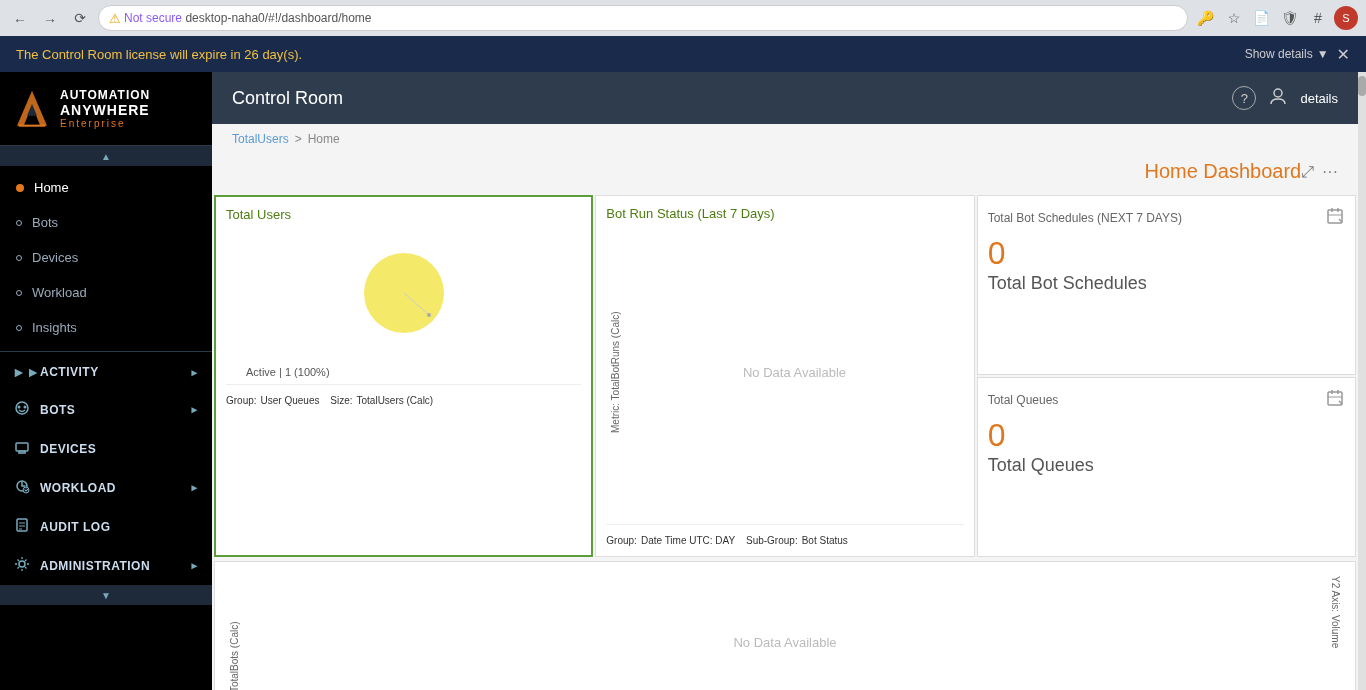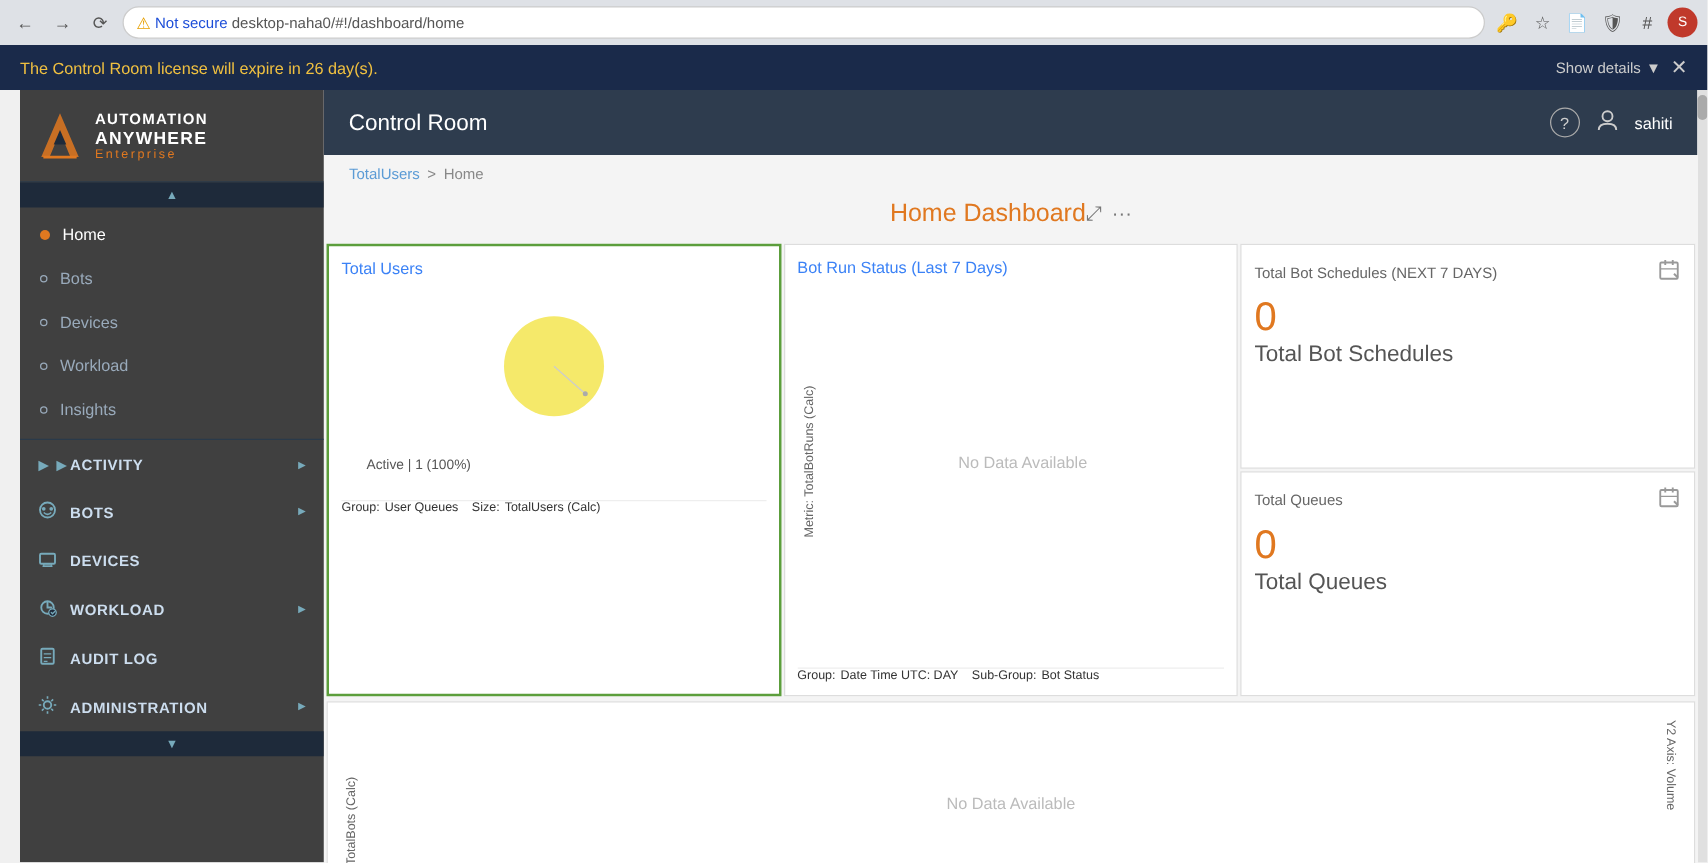--- a/index.html
+++ b/index.html
@@ -11,21 +11,21 @@
       background: #dee1e6;
       display: flex;
       align-items: center;
       padding: 0 8px;
       gap: 6px;
       flex-shrink: 0;
     }
     .nav-btn { width: 24px; height: 24px; border: none; background: none; cursor: pointer; color: #555; font-size: 14px; display: flex; align-items: center; justify-content: center; border-radius: 50%; }
     .reload-btn { width: 24px; height: 24px; border: none; background: none; cursor: pointer; color: #555; font-size: 14px; display: flex; align-items: center; justify-content: center; border-radius: 50%; }
     .warning-icon { color: #e8a000; font-size: 13px; }
-    .not-secure { color: #1d4ed8; font-size: 12px; }
+    .not-secure { color: #8b5cf6; font-size: 12px; }
     .address-bar { flex: 1; height: 26px; background: white; border-radius: 13px; display: flex; align-items: center; padding: 0 10px; font-size: 12px; color: #555; border: 1px solid #ccc; }
     .browser-icons { display: flex; gap: 4px; align-items: center; }
     .browser-icon { width: 24px; height: 24px; display: flex; align-items: center; justify-content: center; font-size: 14px; color: #555; cursor: pointer; border-radius: 50%; }
     .profile-circle { width: 24px; height: 24px; border-radius: 50%; background: #c0392b; overflow: hidden; display: flex; align-items: center; justify-content: center; }
 
     
     .license-banner {
       height: 36px;
       background: #1a2a4a;
       color: #f0c040;
@@ -38,27 +38,26 @@
     }
     .banner-right { display: flex; align-items: center; gap: 8px; color: #ccc; font-size: 12px; }
     .show-details { color: #ccc; cursor: pointer; display: flex; align-items: flex-end; gap: 4px; }
     .close-banner { color: #ccc; cursor: pointer; font-size: 16px; }
 
     
     .app { display: flex; flex: 1; overflow: hidden; }
 
     
     .sidebar {
-      width: 243px;
-      background: #404040;
+      width: 212px;
+      background: #000000;
       display: flex;
       flex-direction: column;
       flex-shrink: 0;
       overflow-y: auto;
-      margin-left: 16px;
     }
     .logo-area {
       padding: 16px 12px;
       display: flex;
       align-items: center;
       gap: 8px;
       border-bottom: 1px solid #2a3a4a;
     }
     .logo-icon { width: 40px; height: 40px; flex-shrink: 0; }
     .logo-text { display: flex; flex-direction: column; }
@@ -136,40 +135,40 @@
       gap: 6px;
       flex-shrink: 0;
     }
     .breadcrumb a { color: #5b9bd5; text-decoration: none; }
 
     
     .dashboard-header {
       padding: 6px 20px 10px;
       display: flex;
       align-items: center;
-      justify-content: center;
+      justify-content: flex-end;
       background: #f4f4f4;
       flex-shrink: 0;
     }
     .dashboard-title { font-size: 20px; color: #e07820; font-weight: 400; }
     .dashboard-actions { display: flex; gap: 8px; align-items: center; color: #777; }
     .dash-icon { cursor: pointer; font-size: 16px; }
 
     .widget {
       background: white;
       border: 1px solid #ddd;
       padding: 10px;
       position: relative;
       min-height: 180px;
     }
     .widget.highlighted { border: 2px solid #5c9e3c; }
-    .widget-title { font-size: 13px; color: #3b82f6; font-weight: 500; margin-bottom: 6px; }
+    .widget-title { font-size: 13px; color: #4d7c0f; font-weight: 500; margin-bottom: 6px; }
     .pie-container { display: flex; align-items: center; justify-content: center; height: 130px; position: relative; }
     .active-label { font-size: 11px; color: #555; margin-top: 8px; text-align: left; padding-left: 20px; }
-    .widget-footer { font-size: 10px; color: #777; border-top: 1px solid #eee; padding-top: 0; margin-top: 22px; display: flex; gap: 4px; flex-wrap: wrap; }
+    .widget-footer { font-size: 10px; color: #777; border-top: 1px solid #eee; padding-top: 10px; margin-top: 6px; display: flex; gap: 4px; flex-wrap: wrap; }
     .widget-footer span { color: #333; font-weight: 500; }
     .y-label { writing-mode: vertical-rl; text-orientation: mixed; transform: rotate(180deg); font-size: 10px; color: #666; display: flex; align-items: center; justify-content: center; padding: 4px; white-space: nowrap; }
     .chart-inner { flex: 1; display: flex; align-items: center; justify-content: center; color: #bbb; font-size: 13px; }
     .schedule-count { font-size: 32px; color: #e07820; font-weight: 300; line-height: 1; }
     .schedule-label { font-size: 18px; color: #555; font-weight: 300; margin-top: 4px; }
     .schedule-header { font-size: 12px; color: #666; margin-bottom: 8px; display: flex; align-items: center; justify-content: space-between; }
 
     
     .bot-velocity-section {
       background: white;
@@ -337,21 +336,21 @@
     <div class="header">
       <span class="header-title">Control Room</span>
       <div class="header-icons">
         <span class="header-icon" style="width:24px;height:24px;border:1px solid #aaa;border-radius:50%;display:flex;align-items:center;justify-content:center;font-size:13px;color:#ccc;">?</span>
         <span class="header-icon">
           <svg width="20" height="20" viewBox="0 0 20 20" fill="none">
             <circle cx="10" cy="7" r="4" stroke="#ccc" stroke-width="1.5"></circle>
             <path d="M3 18 Q3 13 10 13 Q17 13 17 18" stroke="#ccc" stroke-width="1.5" fill="none"></path>
           </svg>
         </span>
-        <span class="header-user">sahiti</span>
+        <span class="header-user">details</span>
       </div>
     </div>
 
     <div class="content-area">
 
       <div class="breadcrumb">
         <a href="#">TotalUsers</a>
         <span>&gt;</span>
         <span>Home</span>
       </div>

